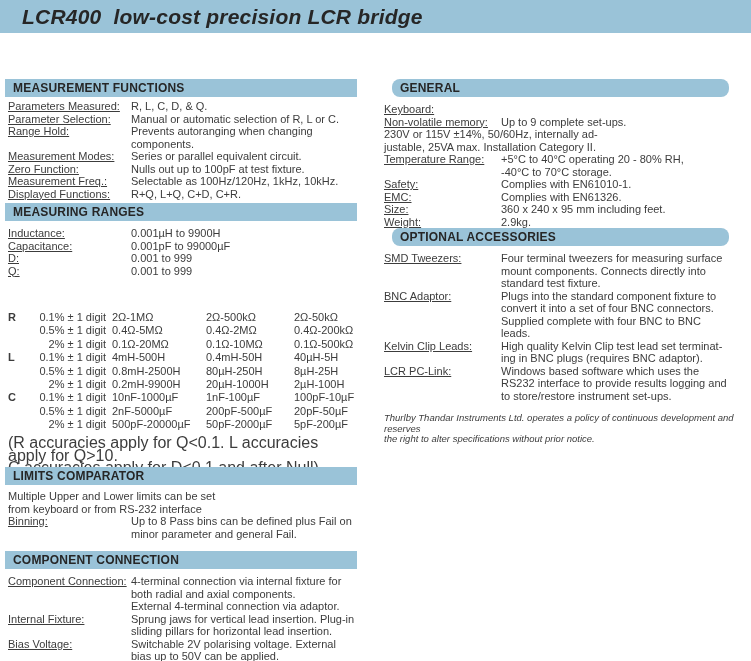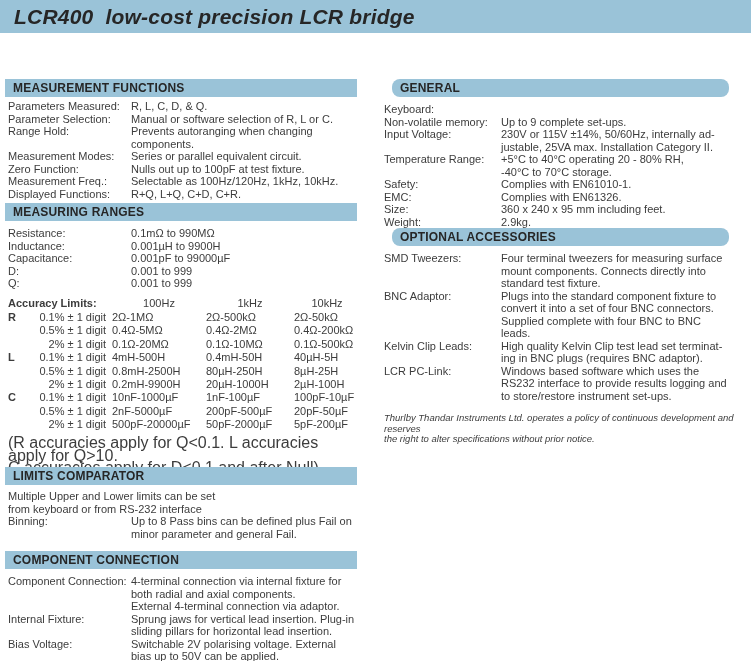--- a/index.html
+++ b/index.html
@@ -8,34 +8,34 @@
     font-family:"Liberation Sans","DejaVu Sans",sans-serif;
     color:#3c3c3c;overflow:hidden;
   }
   #page{position:absolute;inset:0;background:#fff;}
   .titlebar{
     position:absolute;left:0;top:0;width:751px;height:33px;
     background:#9ac3d8;display:flex;align-items:center;
   }
   .titlebar .title{
     font-size:21px;font-weight:bold;font-style:italic;color:#262626;
-    padding-left:14px;white-space:pre;letter-spacing:.2px;
+    padding-left:22px;white-space:pre;letter-spacing:.2px;
   }
   .secbar{
     position:absolute;height:18px;background:#9ac3d8;box-sizing:border-box;
     padding:2px 0 0 8px;font-size:12px;font-weight:bold;color:#262626;
     letter-spacing:.2px;
   }
   .lcol{left:5px;width:352px;}
   .rbar{left:392px;width:337px;border-radius:8px;}
   .body{position:absolute;font-size:11px;line-height:12.5px;}
   .lbody{left:8px;width:349px;}
   .rbody{left:384px;width:348px;}
   .specrow{display:flex;}
-  .specrow .lab{flex:0 0 123px;}
+  .specrow .lab{flex:0 0 123px;text-decoration:underline;}
   .rbody .specrow .lab{flex:0 0 117px;}
   .specrow .val{flex:1;white-space:pre-line;}
   .acc-grid{display:grid;grid-template-columns:14px 90px 94px 88px 66px;}
   .acc-grid .tol{text-align:right;padding-right:6px;}
   .acc-grid .cv{}
   .acc-grid .grp{font-weight:bold;}
   .acc-head{display:grid;grid-template-columns:104px 94px 88px 66px;
     font-size:11px;line-height:13px;}
   .acc-head .ah{font-weight:bold;}
   .acc-head .fh{text-align:center;}
@@ -59,21 +59,21 @@
   <div class="secbar lcol" style="top:79px">
     <span>MEASUREMENT FUNCTIONS</span>
   </div>
   <div class="body lbody" style="top:100px">
     <div class="specrow">
         <span class="lab">Parameters Measured:</span>
         <span class="val">R, L, C, D, &amp; Q.</span>
       </div>
     <div class="specrow">
         <span class="lab">Parameter Selection:</span>
-        <span class="val">Manual or software selection of R, L or C.</span>
+        <span class="val">Manual or automatic selection of R, L or C.</span>
       </div>
     <div class="specrow">
         <span class="lab">Range Hold:</span>
         <span class="val">Prevents autoranging when changing
 components.</span>
       </div>
     <div class="specrow">
         <span class="lab">Measurement Modes:</span>
         <span class="val">Series or parallel equivalent circuit.</span>
       </div>
@@ -89,47 +89,37 @@
         <span class="lab">Displayed Functions:</span>
         <span class="val">R+Q, L+Q, C+D, C+R.</span>
       </div>
   </div>
 
   <div class="secbar lcol" style="top:203px">
     <span>MEASURING RANGES</span>
   </div>
   <div class="body lbody" style="top:227px">
     <div class="specrow">
-        <span class="lab">Resistance:</span>
-        <span class="val">0.1mΩ to 990MΩ</span>
-      </div>
-    <div class="specrow">
         <span class="lab">Inductance:</span>
         <span class="val">0.001µH to 9900H</span>
       </div>
     <div class="specrow">
         <span class="lab">Capacitance:</span>
         <span class="val">0.001pF to 99000µF</span>
       </div>
     <div class="specrow">
         <span class="lab">D:</span>
         <span class="val">0.001 to 999</span>
       </div>
     <div class="specrow">
         <span class="lab">Q:</span>
         <span class="val">0.001 to 999</span>
       </div>
   </div>
 
-  <div class="body lbody acc-head" style="top:297px">
-    <span class="ah">Accuracy Limits:</span>
-    <span class="fh">100Hz</span>
-    <span class="fh">1kHz</span>
-    <span class="fh">10kHz</span>
-  </div>
 
   <div class="body lbody acc-rows" style="top:311px">
     <div class="acc-grid">
         <span class="grp">R</span>
         <span class="tol">0.1% ± 1 digit</span>
         <span class="cv">2Ω-1MΩ</span>
         <span class="cv">2Ω-500kΩ</span>
         <span class="cv">2Ω-50kΩ</span>
       </div>
     <div class="acc-grid">
@@ -235,21 +225,20 @@
   </div>
   <div class="body rbody" style="top:103px">
     <div class="specrow">
         <span class="lab">Keyboard:</span>
       </div>
     <div class="specrow">
         <span class="lab">Non-volatile memory:</span>
         <span class="val">Up to 9 complete set-ups.</span>
       </div>
     <div class="specrow">
-        <span class="lab">Input Voltage:</span>
         <span class="val">230V or 115V ±14%, 50/60Hz, internally ad-
 justable, 25VA max. Installation Category II.</span>
       </div>
     <div class="specrow">
         <span class="lab">Temperature Range:</span>
         <span class="val">+5°C to 40°C operating 20 - 80% RH,
 -40°C to 70°C storage.</span>
       </div>
     <div class="specrow">
         <span class="lab">Safety:</span>

